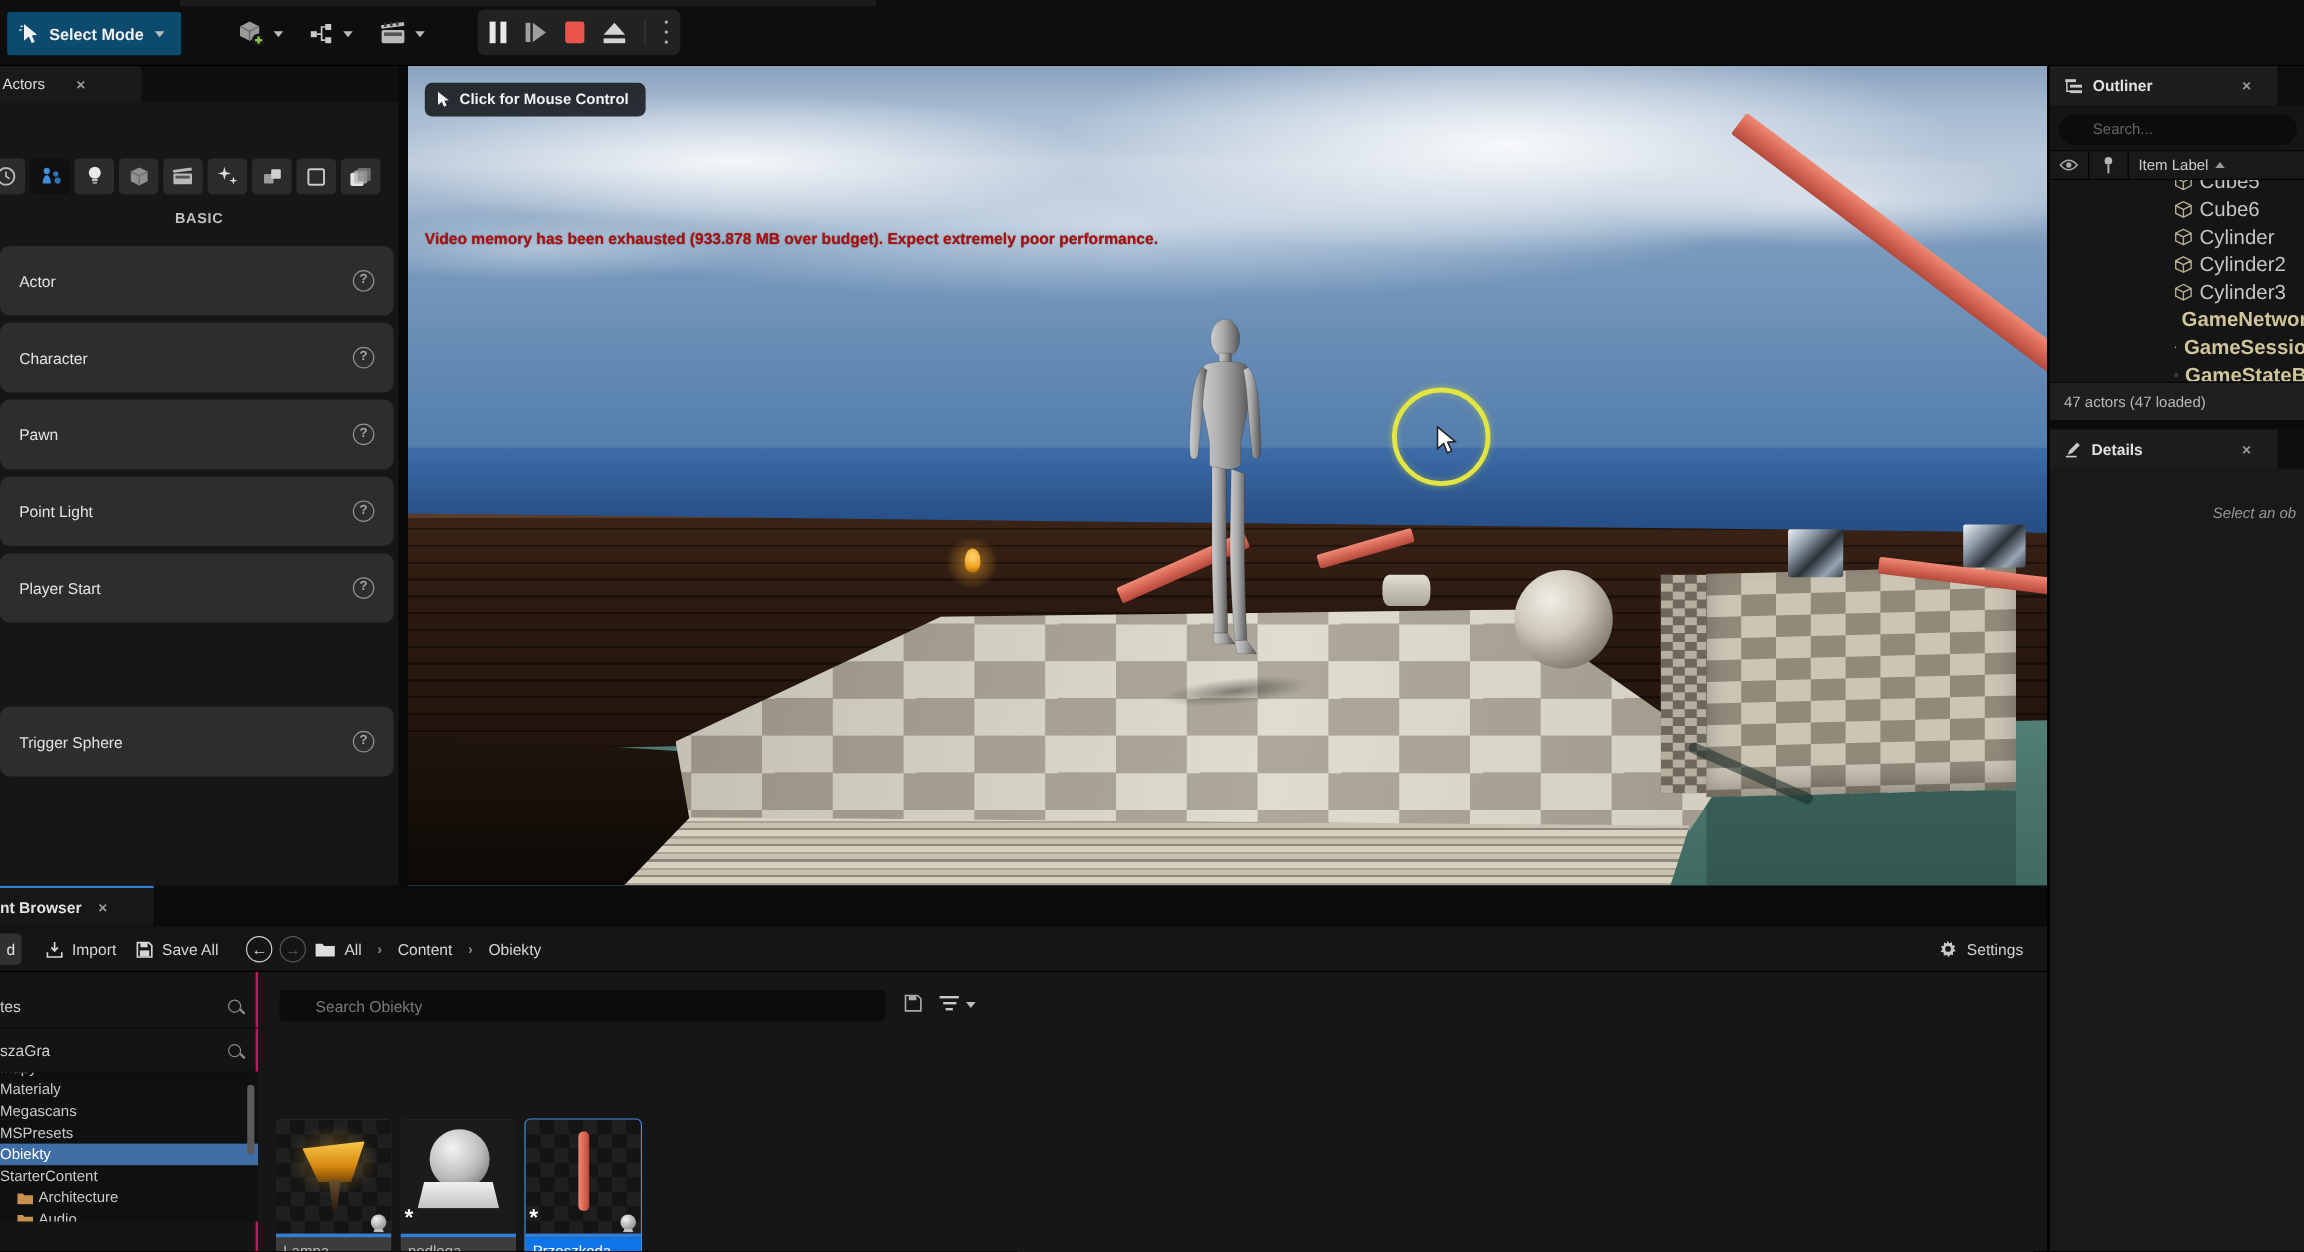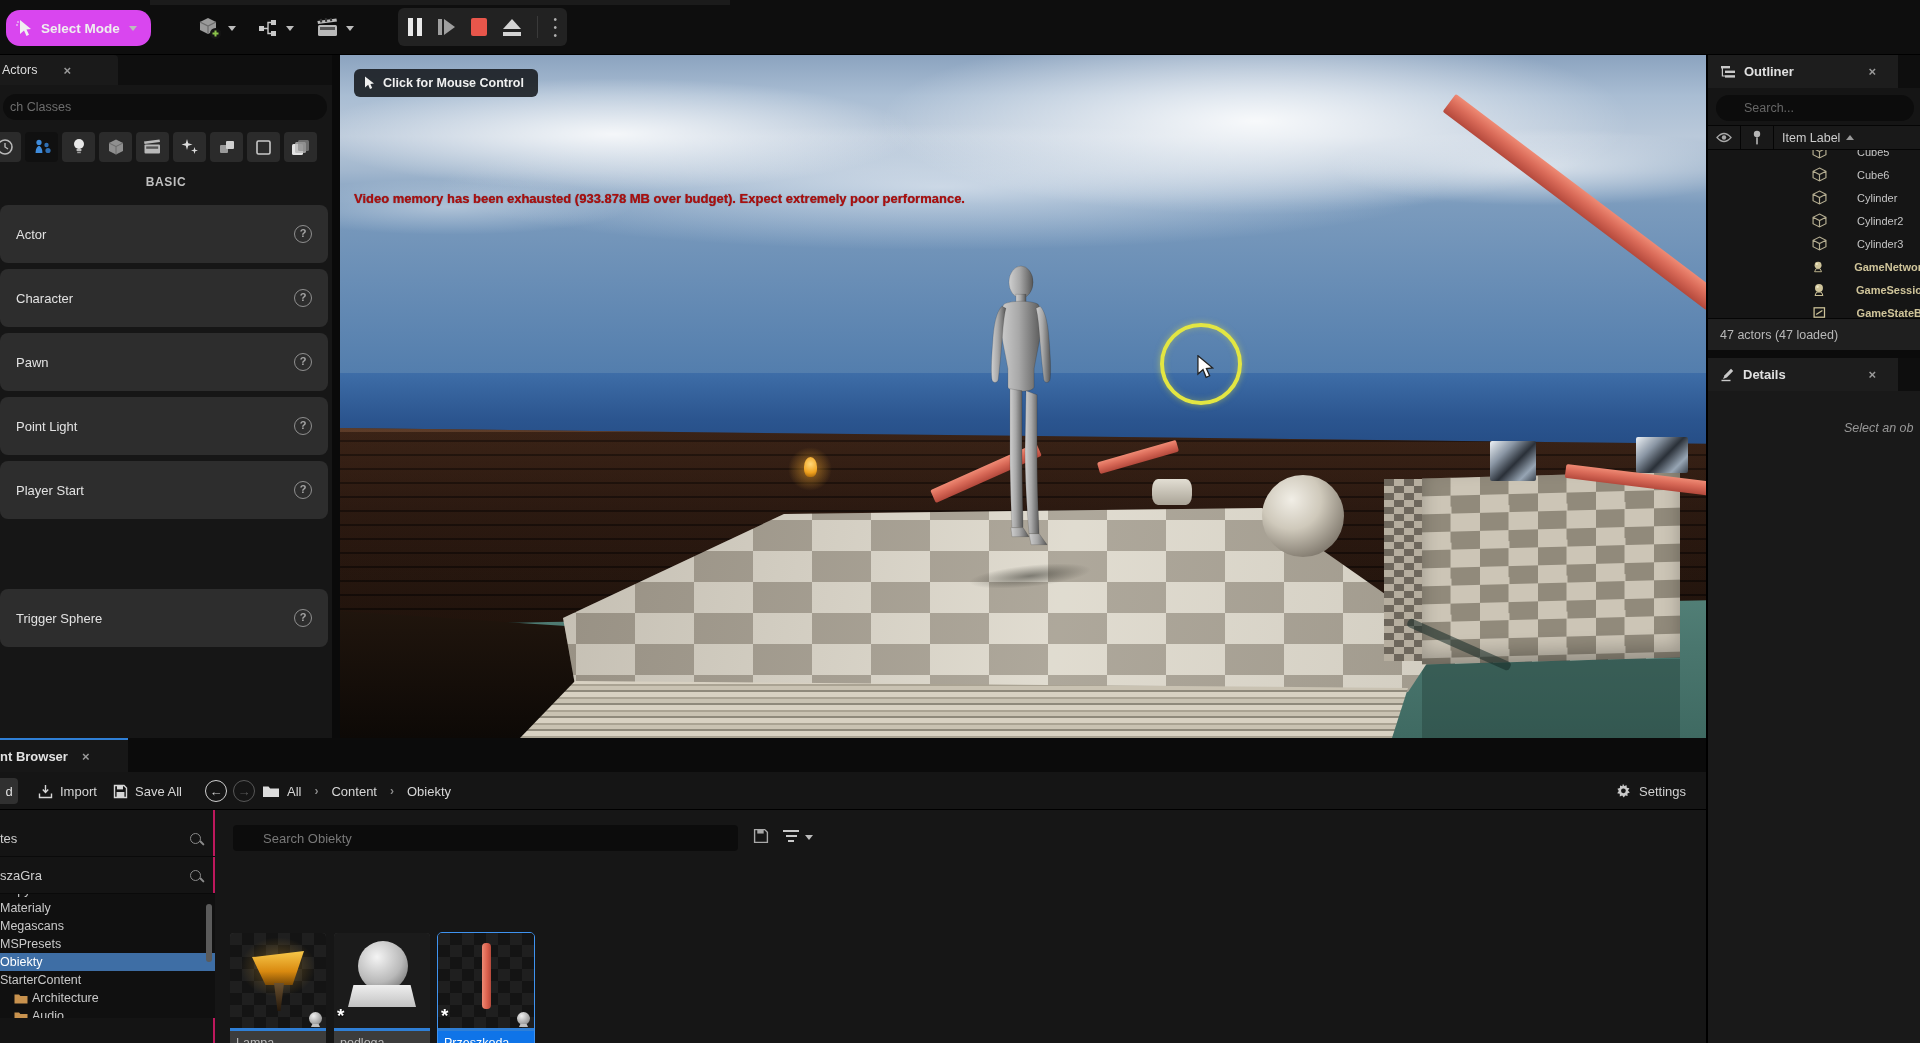--- a/index.html
+++ b/index.html
@@ -3,21 +3,21 @@
 <meta charset="utf-8">
 <style>
   * { margin:0; padding:0; box-sizing:border-box; }
   html,body { background:#000; }
   body { font-family:"Liberation Sans", sans-serif; }
   #app { position:relative; width:1920px; height:1043px; background:#0d0d0d; overflow:hidden; color:#ddd; font-size:13px; }
 
   
   #toolbar { position:absolute; left:0; top:0; width:1920px; height:55px; background:#0e0e0e; border-bottom:1px solid #000; }
   #titlebar-frag { position:absolute; left:150px; top:0; width:580px; height:5px; background:#1b1b1b; }
-  #select-mode-btn { position:absolute; left:6px; top:10px; height:36px; padding:0 14px 0 10px; background:#d946ef; border-radius:14px; display:flex; align-items:center; gap:9px;text-align:center; }
+  #select-mode-btn { position:absolute; left:6px; top:10px; height:36px; padding:0 14px 0 10px; background:#0c4a6e; border-radius:2px; display:flex; align-items:center; gap:9px;text-align:center; }
   #select-mode-btn .lbl { color:#efefef; font-size:13.5px; font-weight:bold; }
   .chev { width:0; height:0; border-left:4.5px solid transparent; border-right:4.5px solid transparent; border-top:5px solid #bcbcbc; display:inline-block; }
   #tool-icons { position:absolute; left:198px; top:10px; height:36px; display:flex; align-items:center; gap:22px; }
   .tool-item { display:flex; align-items:center; gap:6px; }
   #play-group { position:absolute; left:398px; top:8px; height:38px; background:#222; border-radius:6px; display:flex; align-items:center; padding:0 10px; gap:16px; }
   .pause-bars { display:flex; gap:4px; }
   .pause-bars i { width:5px; height:18px; background:#e9e9e9; display:block; }
   .step-icon { display:flex; align-items:center; gap:2px; }
   .step-icon i { width:3.5px; height:16px; background:#9f9f9f; display:block; }
   .step-icon b { width:0; height:0; border-top:8px solid transparent; border-bottom:8px solid transparent; border-left:11px solid #9f9f9f; display:block; }
@@ -109,21 +109,21 @@
   .rp-tab .close-x { position:absolute; right:22px; }
   #outliner-search { position:absolute; left:8px; top:40px; width:198px; height:26px; background:#0c0c0c; border:none; border-radius:13px; color:#bbb; font-size:12.5px; padding:0 8px 0 28px; outline:none; font-family:"Liberation Sans",sans-serif; }
   #outliner-search::placeholder { color:#666; }
   #outliner-search-mag { position:absolute; left:17px; top:46px; }
   #outliner-header { position:absolute; left:0; top:70px; width:214px; height:25px; background:#191919; border-top:1px solid #050505; border-bottom:1px solid #050505; display:flex; align-items:center; }
   .oh-cell { width:33px; height:100%; display:flex; align-items:center; justify-content:center; border-right:1px solid #050505; }
   #outliner-header .col-lbl { margin-left:8px; color:#cccccc; font-size:12.5px; }
   .tri-up { width:0; height:0; border-left:4px solid transparent; border-right:4px solid transparent; border-bottom:5px solid #9a9a9a; display:inline-block; margin-left:6px; }
   #outliner-rows { position:absolute; left:0; top:95px; width:214px; height:168px; overflow:hidden; }
   .ol-row { height:23px; display:flex; align-items:center; padding-left:104px; gap:6px; }
-  .ol-row .lbl { color:#c5c5c5; font-size:11px; white-space:nowrap;margin-left:24px; }
+  .ol-row .lbl { color:#c5c5c5; font-size:17px; white-space:nowrap; }
   .ol-row.tan .lbl { color:#cfc49a; font-weight:bold; }
   #outliner-footer { position:absolute; left:0; top:263px; width:214px; height:32px; background:#1f1f1f; border-top:1px solid #050505; display:flex; align-items:center; padding-left:12px; color:#b8b8b8; font-size:12.5px; }
   #rp-gap { position:absolute; left:0; top:295px; width:214px; height:8px; background:#0b0b0b; }
   #details-body { position:absolute; left:0; top:336px; width:214px; height:652px; background:#191919; }
   #details-empty { position:absolute; left:136px; top:30px; color:#979797; font-size:12.5px; font-style:italic; white-space:nowrap; }
 
   
   #cbrowser { position:absolute; left:0; top:738px; width:1706px; height:305px; background:#121212; overflow:hidden; }
   #cb-tabrow { position:absolute; left:0; top:0; width:1706px; height:34px; background:#0b0b0b; }
   #cb-tab { position:absolute; left:0; top:0; width:128px; height:34px; background:#171717; border-top:2px solid #2f7fd6; display:flex; align-items:center; }
@@ -248,21 +248,20 @@
     </div>
   </div>
 
   <div id="left-panel">
     <div id="left-tabrow">
       <div id="left-tab">
         <span class="lbl">Actors</span>
         <span class="close-x">×</span>
       </div>
     </div>
-    <input id="left-search" placeholder="ch Classes" style="">
     <div id="cat-row">
       <div class="cat-btn">
         <span>
             <svg width="18" height="18" viewBox="0 0 18 18">
               <circle cx="9" cy="9" r="7" fill="none" stroke="#b9b9b9" stroke-width="1.6"></circle>
               <path d="M9 5 L9 9 L12 11" stroke="#b9b9b9" stroke-width="1.4" fill="none"></path>
             </svg>
           </span>
       </div>
       <div class="cat-btn sel">

